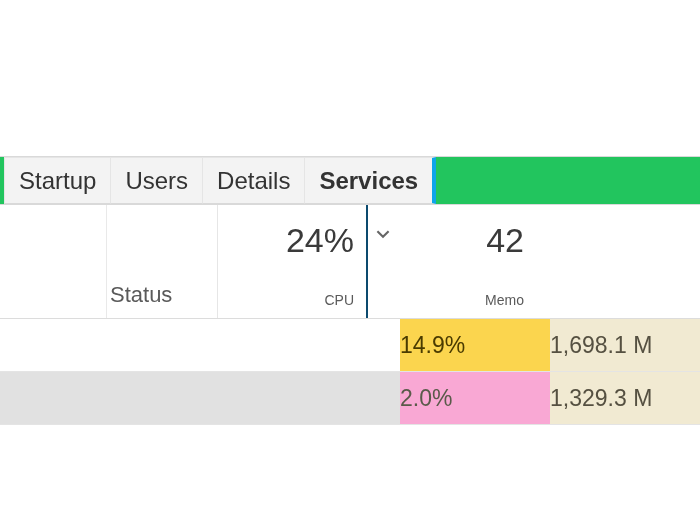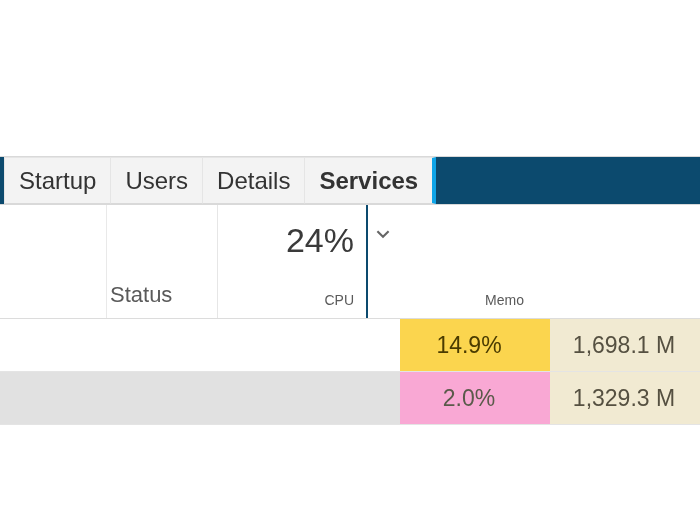--- a/index.html
+++ b/index.html
@@ -17,21 +17,21 @@
   
   .top-spacer { height: 156px; }
 
   
   .tabs {
     display: flex;
     align-items: stretch;
     height: 49px;
     border-top: 1px solid #d9d9d9;
     border-bottom: 1px solid #d9d9d9;
-    background: #0c4a6e;
+    background: #22c55e;
     padding-left: 4px;
     font-size: 24px;
   }
   .tab {
     padding: 0 14px;
     display: flex;
     align-items: center;
     color: #333;
     border-right: 0;
     position: relative;
@@ -89,21 +89,21 @@
   .sort-chevron svg { width: 14px; height: 14px; display:block; }
 
   
   .rows { }
   .row {
     display: flex;
     height: 53px;
     border-bottom: 1px solid #e4e4e4;
     font-size: 23px;
   }
-  .row .cell { display:flex; align-items:center; justify-content:center; padding-right: 12px; }
+  .row .cell { display:flex; align-items:center; justify-content:flex-start; padding-right: 12px; }
   .cell.name   { width: 107px; }
   .cell.status { width: 293px; }
   .cell.cpu    { width: 150px; }
   .cell.mem    { width: 150px; padding-right: 8px; }
   .cell.mem span { margin-right: -6px; } 
 
   .heat-cpu-hi  { background: #fbd54e; color: #4a3b00; }
   .heat-cpu-lo  { background: #f9a8d4; color: #5a5a4a; }
   .heat-mem     { background: #f1ead2; color: #555041; }
 
@@ -139,20 +139,21 @@
     <div class="col cpu">
       <span class="big">24%</span>
       <span class="sub">CPU</span>
     </div>
     <div class="col mem">
       <span class="sort-chevron">
         <svg viewBox="0 0 10 10">
             <polyline points="1,3 5,7 9,3" fill="none" stroke="#666" stroke-width="1.5"></polyline>
           </svg>
       </span>
+      <span class="big">42</span>
       <span class="sub">Memo</span>
     </div>
   </div>
 
   <div class="rows">
     <div class="row">
       <div class="cell name"></div>
       <div class="cell status"></div>
       <div class="cell cpu heat-cpu-hi">
           <span>14.9%</span>

